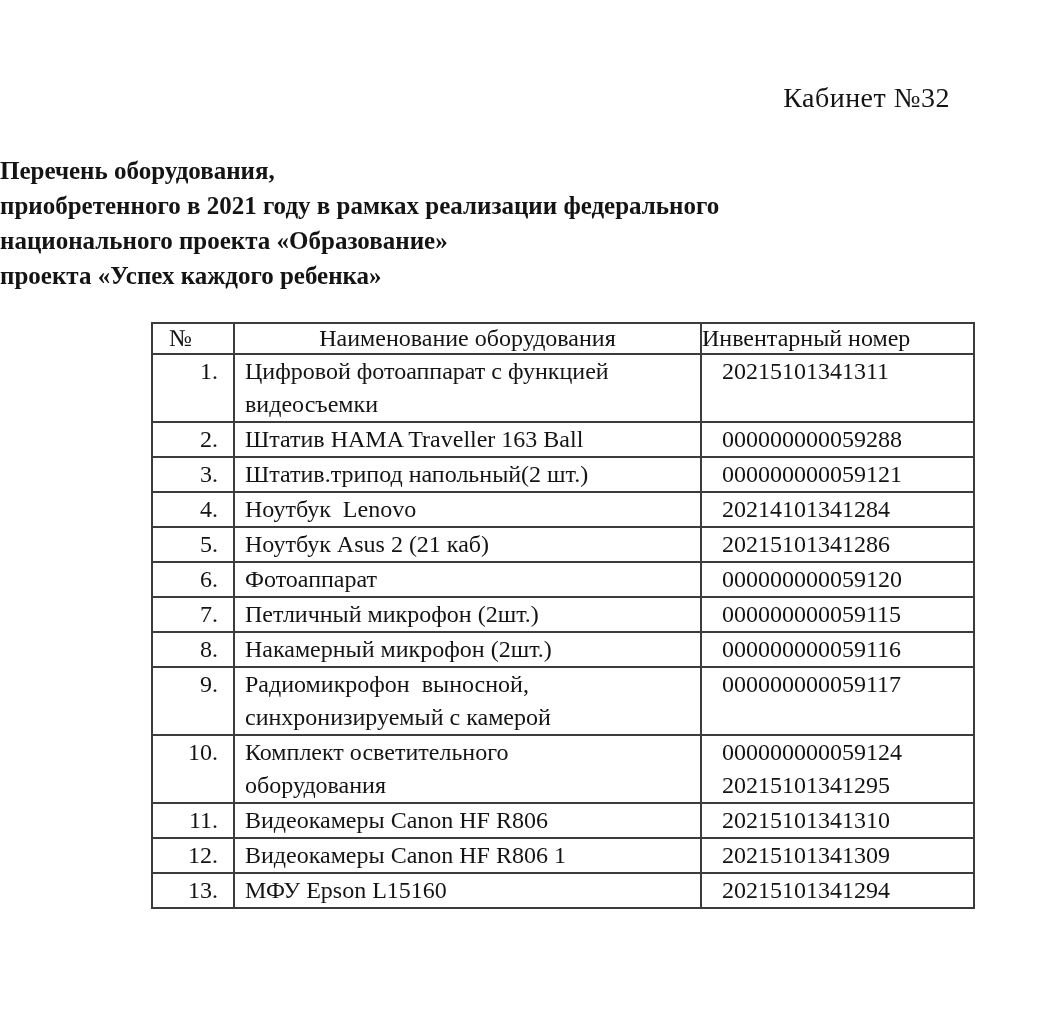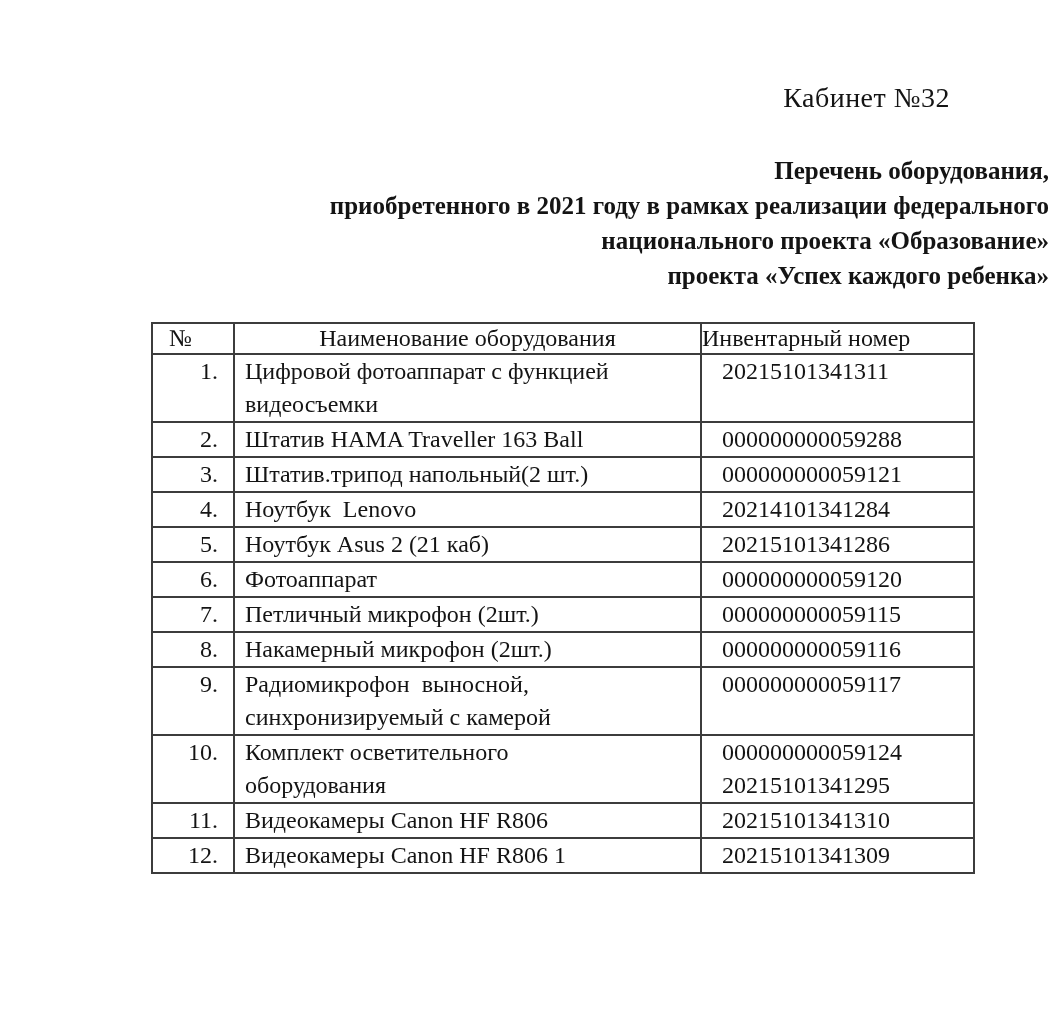--- a/index.html
+++ b/index.html
@@ -20,21 +20,21 @@
     top: 82px;
     right: 99px;
     font-size: 28px;
     letter-spacing: 0.5px;
   }
   .doc-title {
     position: absolute;
     top: 153px;
     left: 0;
     width: 100%;
-    text-align: right;
+    text-align: left;
     font-weight: bold;
     font-size: 25px;
     line-height: 35px;
   }
   table.equip {
     position: absolute;
     top: 322px;
     left: 151px;
     width: 822px;
     border-collapse: collapse;
@@ -163,14 +163,19 @@
       <tr>
         <td class="cell-num">11.</td>
         <td class="cell-name">Видеокамеры Canon HF R806</td>
         <td class="cell-inv">20215101341310</td>
       </tr>
       <tr>
         <td class="cell-num">12.</td>
         <td class="cell-name">Видеокамеры Canon HF R806 1</td>
         <td class="cell-inv">20215101341309</td>
       </tr>
+      <tr>
+        <td class="cell-num">13.</td>
+        <td class="cell-name">МФУ Epson L15160</td>
+        <td class="cell-inv">20215101341294</td>
+      </tr>
     </tbody>
 </table>
 
 </body></html>

